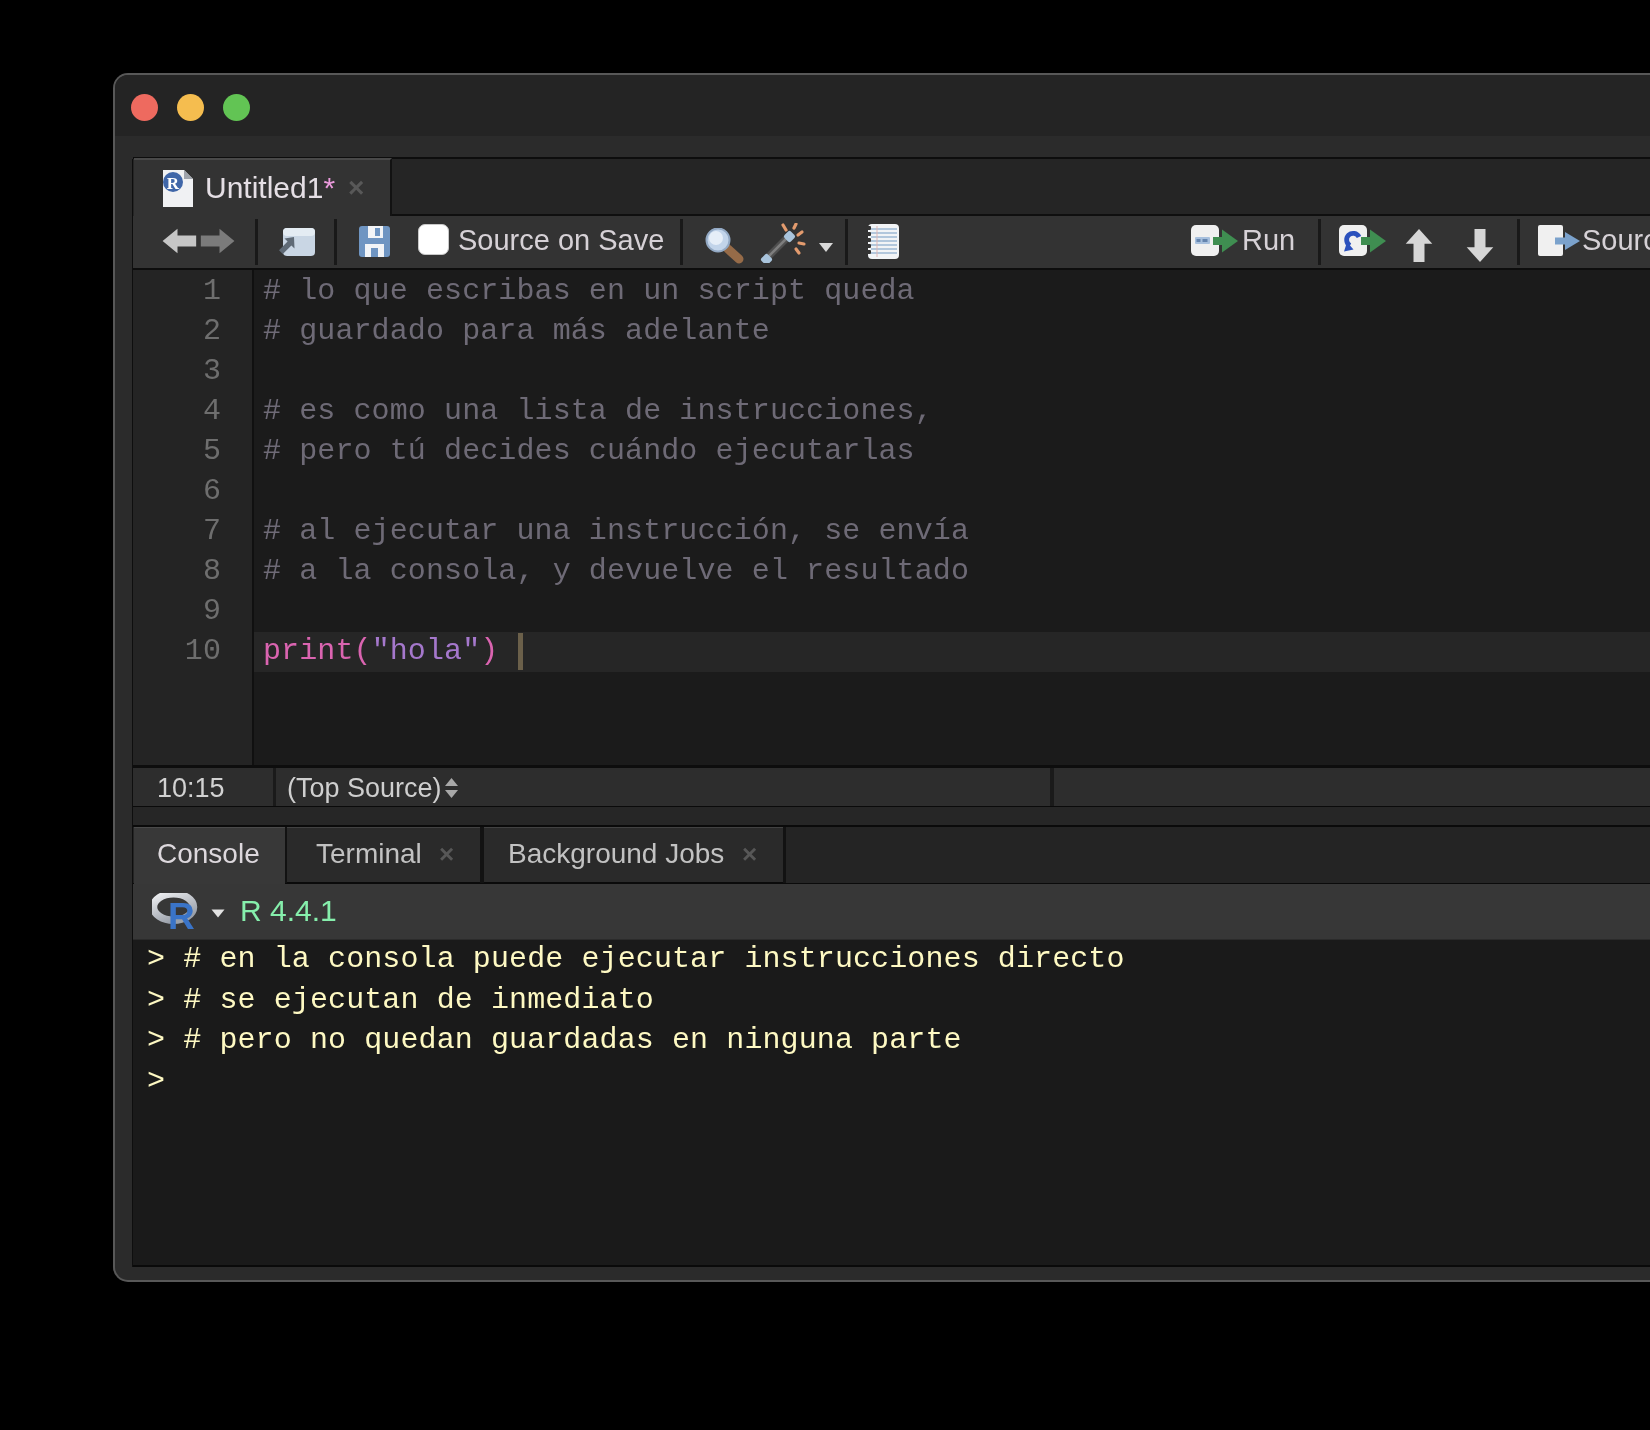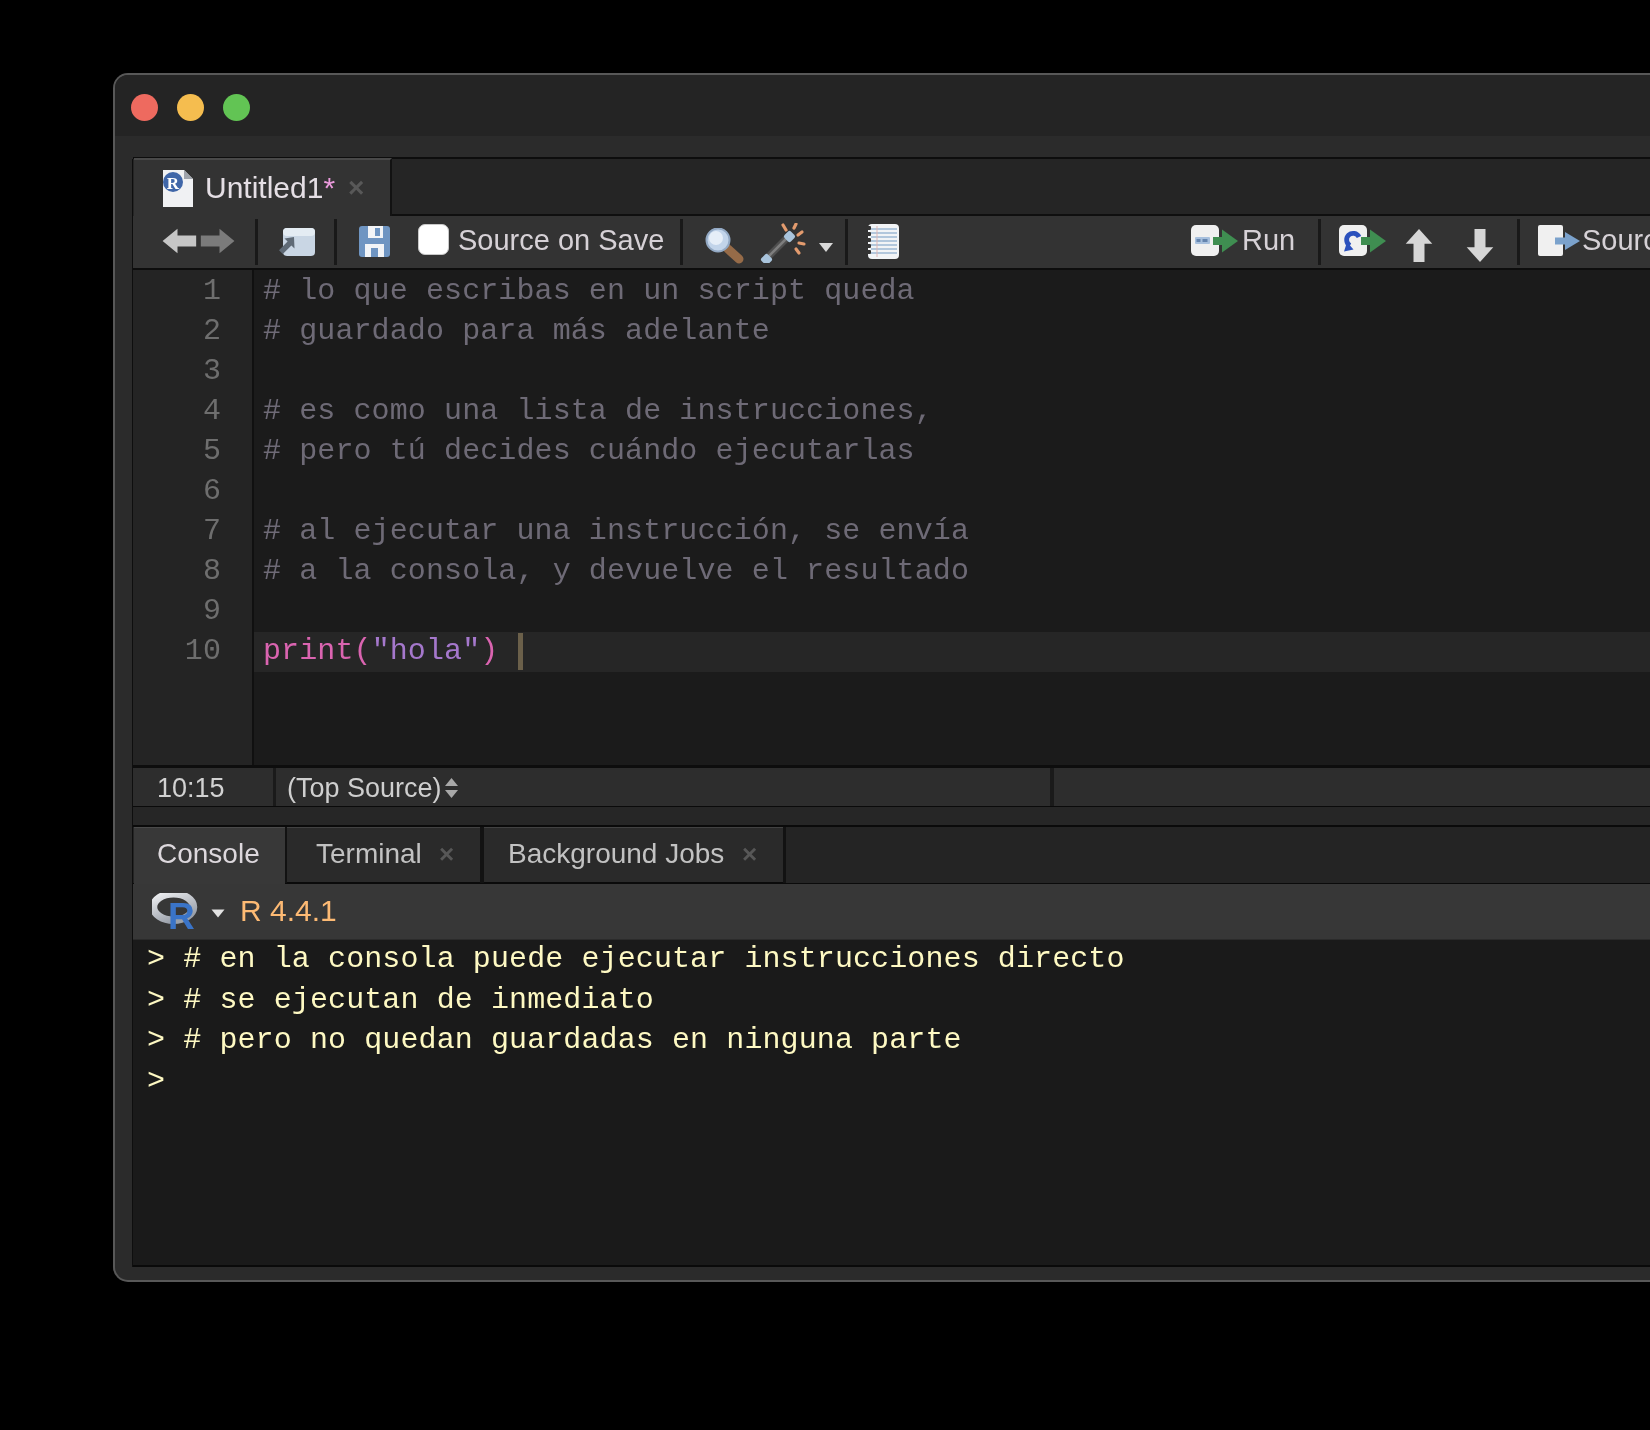--- a/index.html
+++ b/index.html
@@ -213,21 +213,21 @@
           <stop offset="0" stop-color="#f0f1f3"></stop>
               <stop offset="1" stop-color="#9aa0aa"></stop>
         </linearGradient>
           </defs>
         <ellipse cx="21.5" cy="14" rx="20" ry="13.2" fill="none" stroke="url(#ringg)" stroke-width="7.5"></ellipse>
         <text x="16" y="36" font-size="37" font-weight="bold" fill="#3a74c8" font-family="Liberation Sans,sans-serif">R</text>
       </svg>
       <svg class="abs" style="left:78px;top:25px;" width="14" height="9" viewBox="0 0 14 9">
         <path d="M0.5 0.5 L13.5 0.5 L7 8.5 Z" fill="#e2e2e2"></path>
       </svg>
-      <div class="abs" style="left:107px;top:10px;font-size:30px;color:#fdba74;">R 4.4.1</div>
+      <div class="abs" style="left:107px;top:10px;font-size:30px;color:#86efac;">R 4.4.1</div>
     </div>
 
     <div id="console">
       <div class="abs mono" style="left:14px;top:-1px;line-height:40.5px;color:#fef9c3;white-space:pre;">&gt; # en la consola puede ejecutar instrucciones directo
 &gt; # se ejecutan de inmediato
 &gt; # pero no quedan guardadas en ninguna parte
 &gt;</div>
     </div>
     <div class="abs" style="left:18px;top:1190px;right:0;height:2px;background:#0a0a0a;"></div>
   </div>

